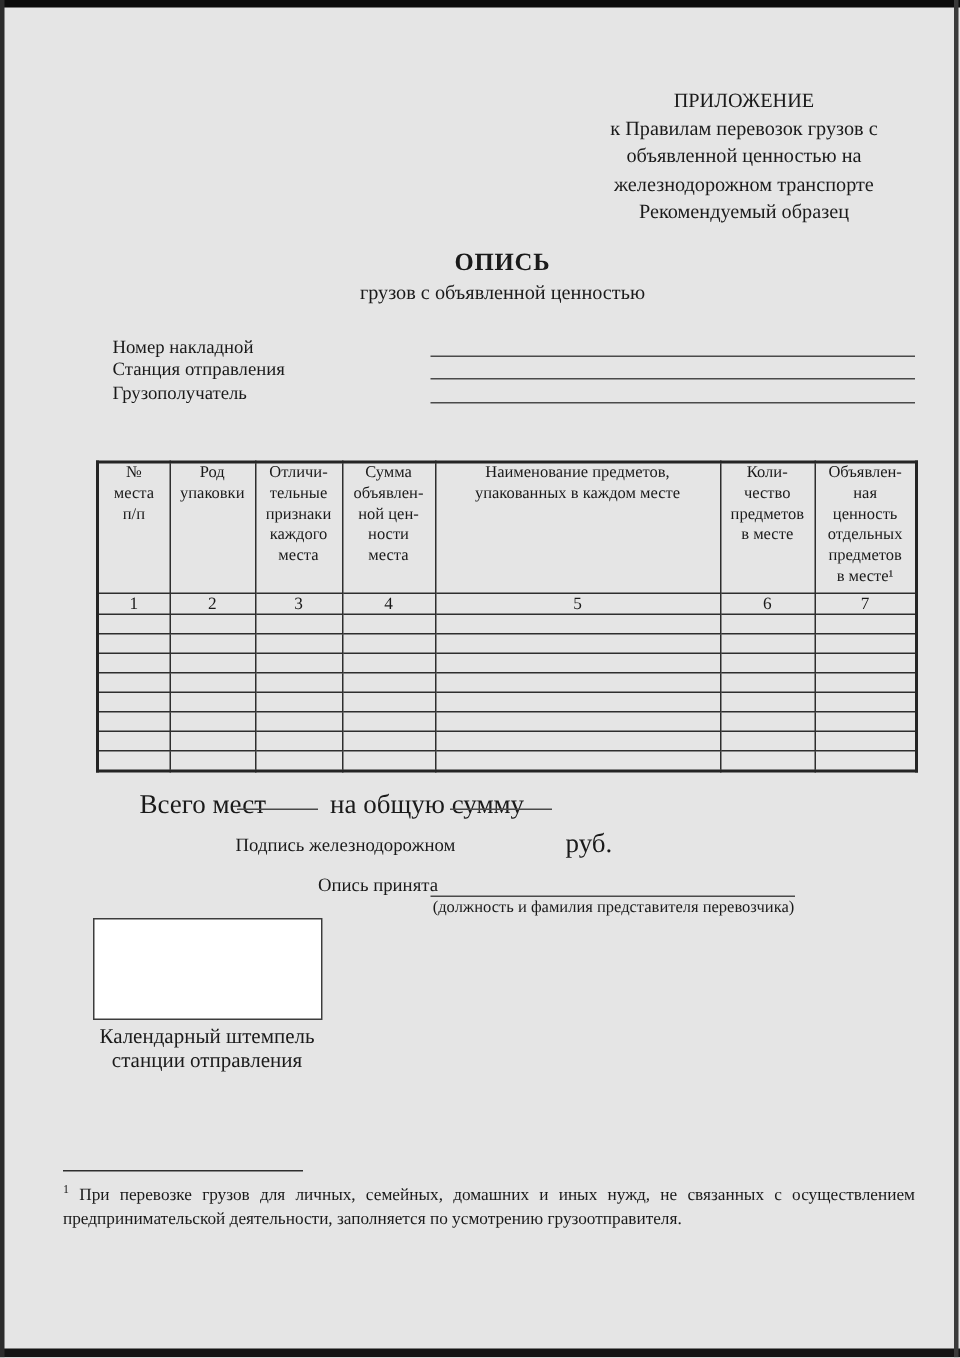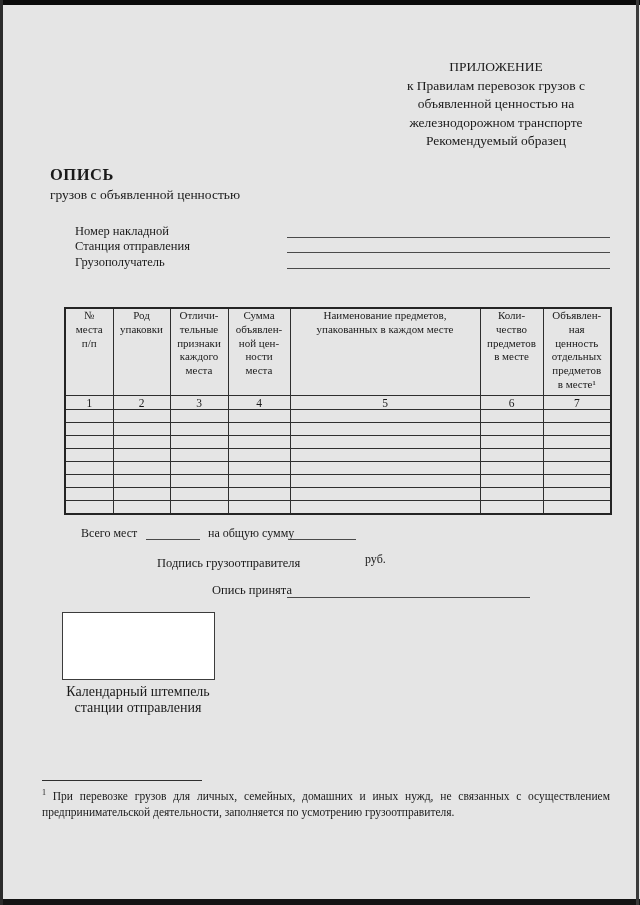--- a/index.html
+++ b/index.html
@@ -11,21 +11,21 @@
   
   .scan-top{position:absolute;left:0;top:0;width:640px;height:5px;background:#0b0b0b;}
   .scan-bottom{position:absolute;left:0;top:899px;width:640px;height:6px;background:#141414;}
   .scan-left{position:absolute;left:0;top:0;width:3px;height:905px;background:#2c2c2c;}
   .scan-right{position:absolute;left:636px;top:0;width:3px;height:905px;background:#3a3a3a;}
 
   .appendix{
     position:absolute;left:358px;top:58px;width:276px;
     text-align:center;font-size:13.5px;line-height:18.5px;
   }
-  .title-block{position:absolute;left:50px;top:164px;width:570px;text-align:left;}
+  .title-block{position:absolute;left:50px;top:164px;width:570px;text-align:center;}
   .doc-title{font-size:16.5px;font-weight:bold;line-height:22px;letter-spacing:.5px;}
   .doc-subtitle{font-size:13.5px;line-height:17px;}
 
   .fields{position:absolute;left:40px;top:222px;width:570px;}
   .field-row{display:flex;align-items:flex-end;height:15.7px;}
   .field-label{width:200px;margin-left:35px;text-align:left;font-size:12.5px;line-height:14px;}
   .field-line{flex:1;margin-left:12px;border-bottom:1px solid #4a4a4a;height:13px;font-size:12px;}
 
   table.inv{
     position:absolute;left:64px;top:307px;width:546px;
@@ -33,21 +33,21 @@
     border:2px solid #242424;
   }
   table.inv td,table.inv th{border:1px solid #2e2e2e;padding:0;font-weight:normal;}
   th.hdr{
     vertical-align:top;text-align:center;font-size:11px;line-height:13.8px;
     white-space:pre-line;height:86px;padding-top:2px;
   }
   td.num{height:13px;text-align:center;font-size:11.5px;line-height:12px;}
   td.blank{height:12px;font-size:1px;}
 
-  .totals{position:absolute;left:28px;top:524px;width:570px;height:20px;font-size:12px;}
+  .totals{position:absolute;left:40px;top:524px;width:570px;height:20px;font-size:18px;}
   .totals .t-label{position:absolute;top:2px;}
   .totals .t-line{position:absolute;top:0;height:15px;border-bottom:1px solid #4a4a4a;}
 
   .shipper-sign{position:absolute;left:157px;top:556px;font-size:12.5px;}
   .accepted-label{position:absolute;left:212px;top:583px;font-size:12.5px;}
   .accepted-line{position:absolute;left:287px;top:582px;width:243px;height:15px;border-bottom:1px solid #4a4a4a;}
   .accepted-caption{position:absolute;left:272px;top:599px;width:274px;text-align:center;font-size:11px;white-space:nowrap;}
 
   .stamp-box{position:absolute;left:62px;top:612px;width:151px;height:66px;border:1.5px solid #3c3c3c;background:#fff;}
   .stamp-caption{position:absolute;left:52px;top:684px;width:172px;text-align:center;font-size:14px;line-height:15.5px;}
@@ -219,24 +219,25 @@
   </table>
 
   <div class="totals">
     <span class="t-label" style="left:53px;">Всего мест</span>
     <span class="t-line" style="left:118px;width:54px;"></span>
     <span class="t-label" style="left:180px;">на общую сумму</span>
     <span class="t-line" style="left:260px;width:68px;"></span>
     <span class="t-label" style="left:337px;margin-top:26px;">руб.</span>
   </div>
 
-  <div class="shipper-sign">Подпись грузоотправителя</div>
+  <div class="shipper-sign">Подпись железнодорожном</div>
 
   <div class="accepted-label">Опись принята</div>
   <div class="accepted-line"></div>
+  <div class="accepted-caption">(должность и фамилия представителя перевозчика)</div>
 
   <div class="stamp-box"></div>
   <div class="stamp-caption" style="white-space:pre-line;">Календарный штемпель
 станции отправления</div>
 
   <div class="footnote-rule"></div>
   <div class="footnote"><sup>1</sup> <span>При перевозке грузов для личных, семейных, домашних и иных нужд, не связанных с осуществлением предпринимательской деятельности, заполняется по усмотрению грузоотправителя.</span></div>
 
 </div>
 

